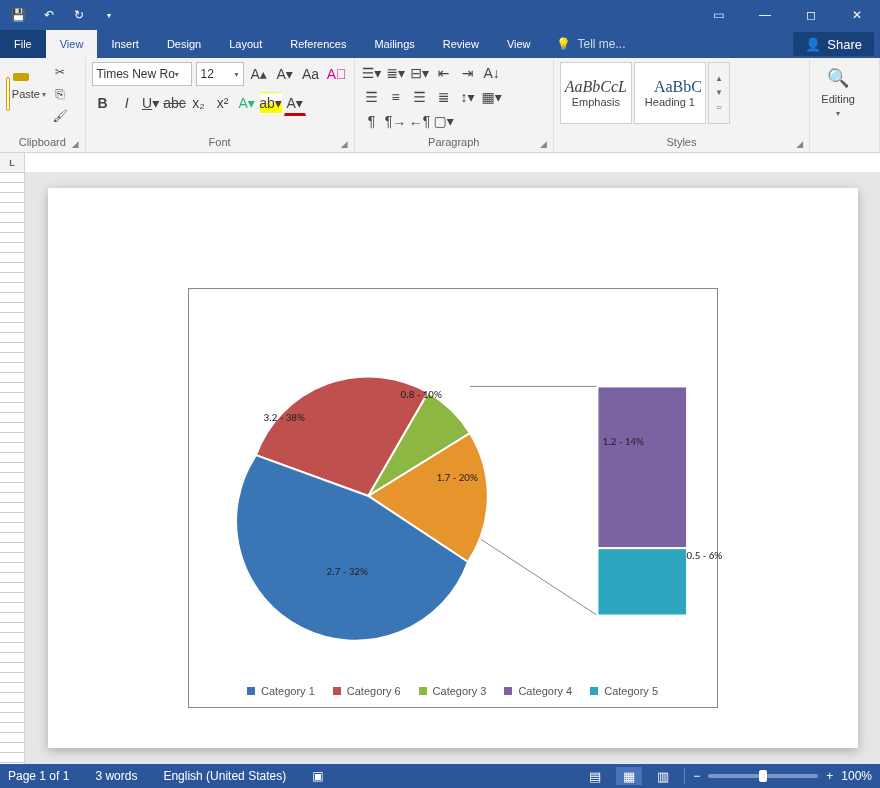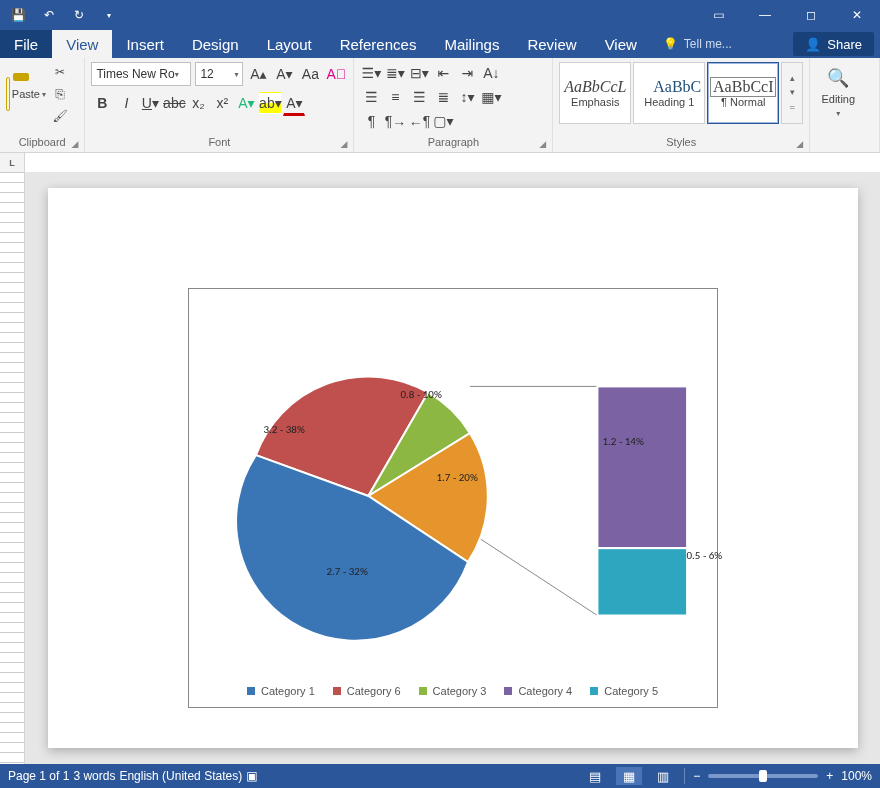--- a/index.html
+++ b/index.html
@@ -60,21 +60,21 @@
     background: #2B579A;
     display: flex;
     align-items: stretch;
     color: #fff;
     position: relative;
   }
   .tab {
     padding: 0 14px;
     display: flex;
     align-items: center;
-    font-size: 15px;
+    font-size: 11px;
     color: #fff;
     cursor: pointer;
   }
   .tab.file {
     background: #184179;
   }
   .tab.active {
     background: #f3f3f3;
     color: #2B579A;
   }
@@ -219,21 +219,21 @@
   .legend{display:flex;justify-content:center;gap:18px;font-size:11px;color:#555;padding:6px 0 2px 0;}
   .legend-item{display:flex;align-items:center;gap:6px;}
   .legend-sw{width:8px;height:8px;}
   .data-label{position:absolute;font-size:11px;font-family:'Calibri','Segoe UI',sans-serif;color:#222;white-space:nowrap;}
   
   
   .statusbar{
     position:absolute;left:0;right:0;bottom:0;height:24px;background:#2B579A;color:#fff;
     display:flex;align-items:center;font-size:12px;
   }
-  .statusbar .left{display:flex;gap:4px;padding-left:8px;align-items:center;}
+  .statusbar .left{display:flex;gap:26px;padding-left:8px;align-items:center;}
   .statusbar .right{margin-left:auto;display:flex;align-items:center;gap:8px;padding-right:8px;}
   .view-btn{width:26px;height:18px;display:flex;align-items:center;justify-content:center;font-size:13px;}
   .zoom-slider{
     width:110px;height:4px;background:#7a97c9;position:relative;border-radius:2px;
   }
   .zoom-slider .thumb{position:absolute;left:50%;top:-4px;width:8px;height:12px;background:#fff;border-radius:2px;transform:translateX(-50%);}
   .sep-v{width:1px;height:16px;background:#6a88bd;}
 </style>
 </head>
 <body>
@@ -360,24 +360,20 @@
   <div class="group" style="width:248px;">
     <div class="styles-row">
       <div class="style-card">
         <div class="style-preview italic">AaBbCcL</div>
         <div>Emphasis</div>
       </div>
       <div class="style-card">
         <div class="style-preview blue">AaBbC</div>
         <div>Heading 1</div>
       </div>
-      <div class="style-card selected">
-        <div class="style-preview fram">AaBbCcI</div>
-        <div>¶ Normal</div>
-      </div>
       <div class="styles-more">
         <span>▴</span>
         <span>▾</span>
         <span>＝</span>
       </div>
     </div>
     <div class="group-label">
       <span>Styles</span>
       <span class="dlaunch">◢</span>
     </div>
@@ -422,21 +418,21 @@
               <path d="M0 0 L-112.8 -41 A120 120 0 1 0 100 66.3 L0 0 Z" fill="#3a76b6"></path>
             </g>
 
             <g stroke="#fff" stroke-width="2">
               <rect x="400" y="60" width="90" height="162.4" fill="#7b63a3"></rect>
               <rect x="400" y="222.4" width="90" height="67.6" fill="#2ea6bf"></rect>
             </g>
           </svg>
 
           
-          <div class="data-label" style="left:65px; top:120px;">3.2 - 38%</div>
+          <div class="data-label" style="left:65px; top:108px;">3.2 - 38%</div>
           <div class="data-label" style="left:202px; top:85px;">0.8 - 10%</div>
           <div class="data-label" style="left:238px; top:168px;">1.7 - 20%</div>
           <div class="data-label" style="left:128px; top:262px;">2.7 - 32%</div>
           <div class="data-label" style="left:404px; top:132px;">1.2 - 14%</div>
           <div class="data-label" style="left:488px; top:246px;">0.5 - 6%</div>
         </div>
 
         <div class="legend">
           <div class="legend-item">
             <span class="legend-sw" style="background:#3a76b6"></span>

